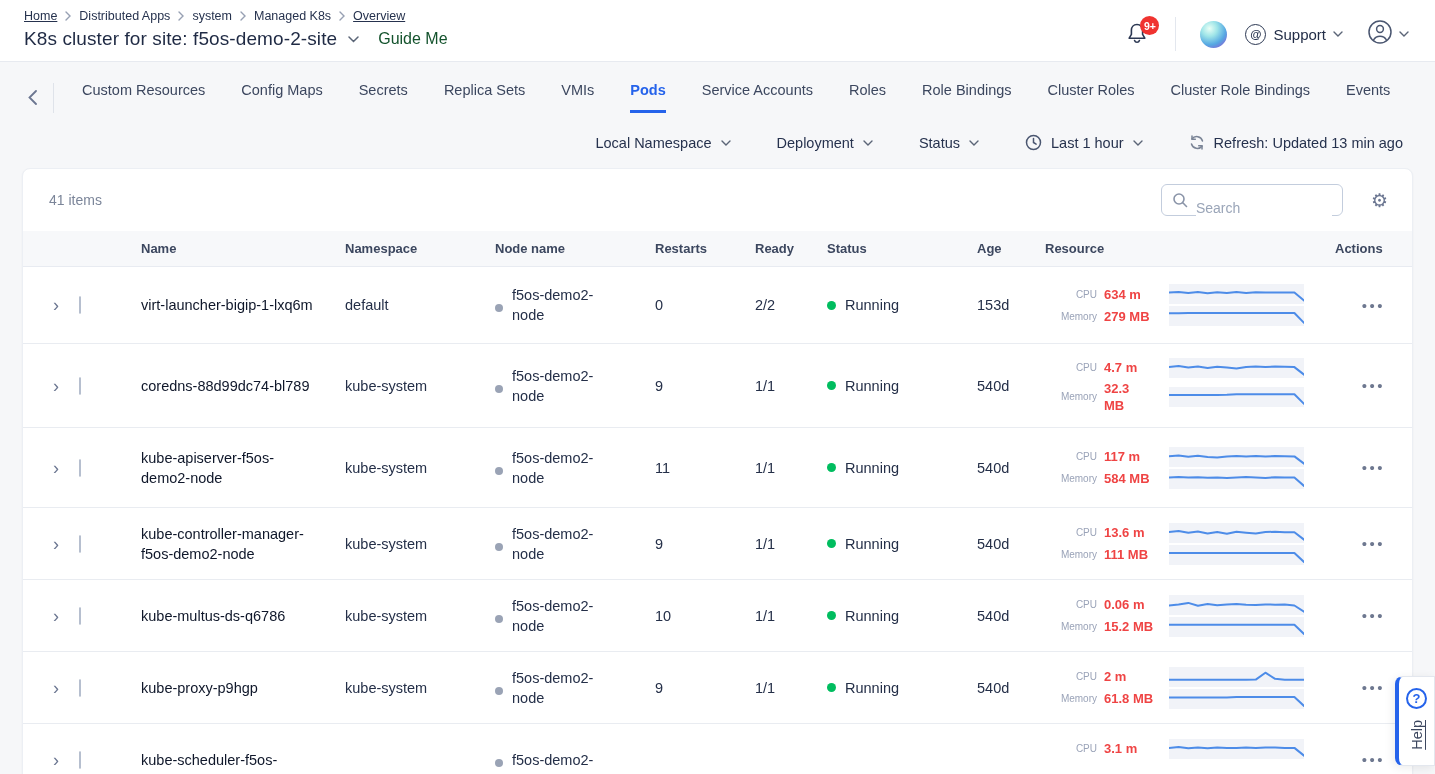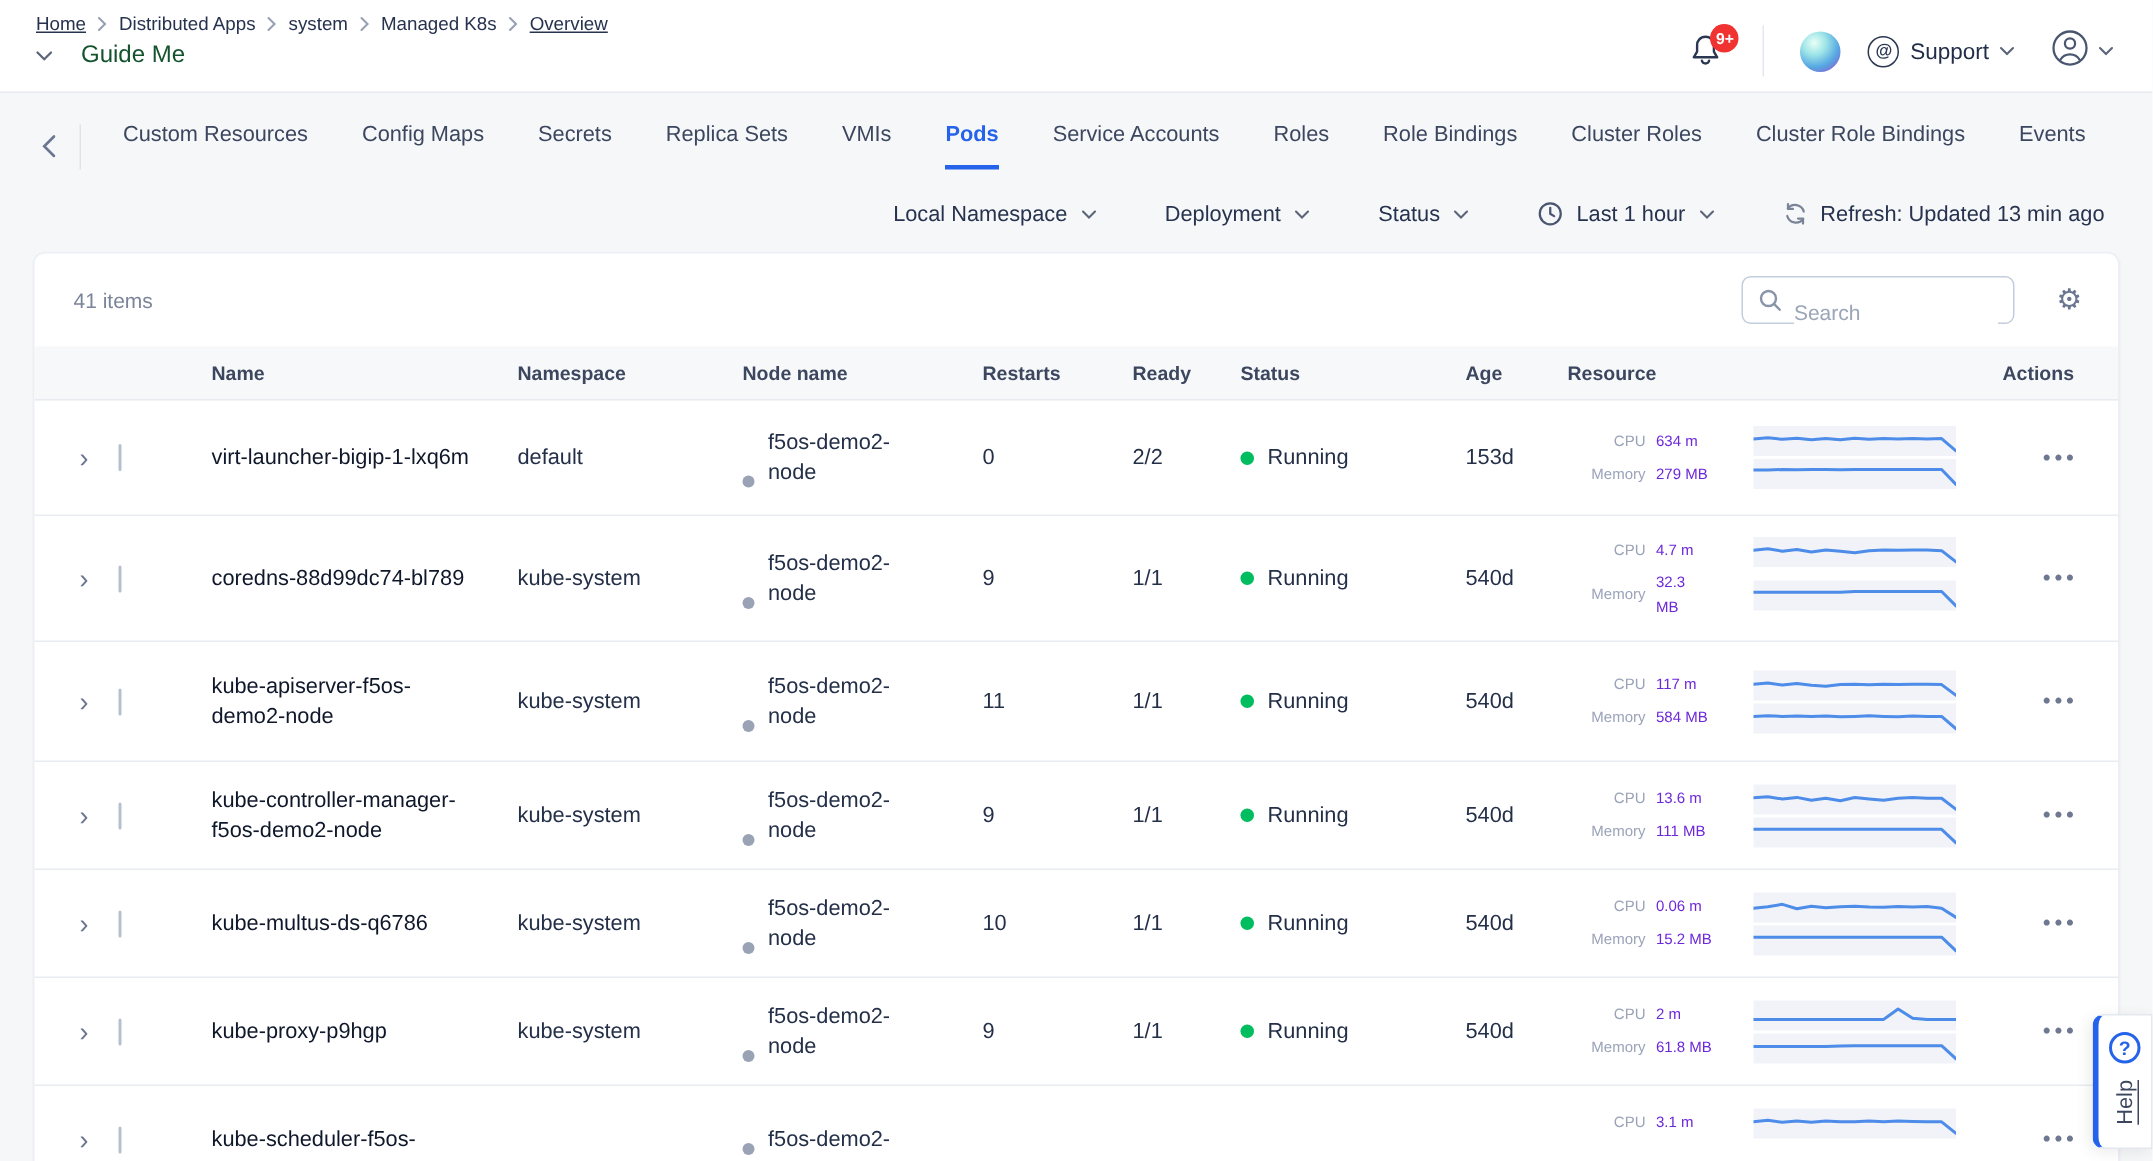--- a/index.html
+++ b/index.html
@@ -72,28 +72,28 @@
   .grid{ display:grid; grid-template-columns:38px 44px 204px 150px 160px 100px 72px 150px 68px 308px 1fr; align-items:center; padding-left:18px;}
   .cell{ padding-left:18px; }
   .thead{ background:#f7f8fa; height:36px; font-size:13px; font-weight:700; color:#3c475f; border-bottom:1px solid #e8ebf1;}
   .row{ border-bottom:1px solid #e9ecf1; font-size:14.5px; min-height:72px;}
   .row:nth-child(1){ min-height:77px;}
   .row:nth-child(2){ min-height:84px;}
   .row:nth-child(3){ min-height:80px;}
   .exp{ color:#6b7691; font-size:18px; cursor:pointer; padding-left:12px; line-height:1;}
   .cb{ width:16px; height:16px; border:1.5px solid #b6bfcf; border-radius:4px; cursor:pointer; background:#fff;}
   .name-link{ color:#0f172a; max-width:180px; display:inline-block; line-height:20px; cursor:pointer; overflow-wrap:break-word;}
-  .node{ display:flex; gap:9px; align-items:flex-end;}
+  .node{ display:flex; gap:9px; align-items:center;}
   .node-dot{ width:8px; height:8px; border-radius:50%; background:#9aa3b5; margin-top:6px; flex:none;}
   .node-text{ max-width:92px; line-height:20px; overflow-wrap:break-word;}
   .status{ display:flex; align-items:center; gap:9px;}
   .status-dot{ width:9px; height:9px; border-radius:50%; background:#00bd5f; flex:none;}
   .res-line{ display:grid; grid-template-columns:52px 58px 135px; gap:7px; align-items:center; margin:2px 0;}
   .res-label{ color:#9aa3b8; font-size:10px; text-align:right;}
-  .res-val{ font-size:10px; color:#6d28d9; white-space:pre-line; line-height:17px; font-weight:400;}
+  .res-val{ font-size:13px; color:#ef4444; white-space:pre-line; line-height:17px; font-weight:700;}
   .sparkbox{ width:135px; height:20px; background:#f1f3f8; line-height:0;}
   .actions-cell{ text-align:center;}
   .dots{ color:#6e7890; font-size:15px; letter-spacing:2.5px; cursor:pointer;}
   
   .help-widget{
     position:fixed; right:0; top:676px; width:40px; padding:11px 0 15px;
     background:#fff; border:1px solid #e3e7ee; border-left:4px solid #2563eb;
     border-radius:8px 0 0 8px; box-shadow:-2px 2px 10px rgba(0,0,0,.08);
     display:flex; flex-direction:column; align-items:center; gap:11px; cursor:pointer;
   }
@@ -130,20 +130,21 @@
         </span>
         <span class="crumb">Managed K8s</span>
         <span class="crumb-sep">
           <svg width="6" height="10" viewBox="0 0 6 10">
             <path d="M1 1l4 4-4 4" stroke="#97a0b3" stroke-width="1.4" fill="none" stroke-linecap="round"></path>
           </svg>
         </span>
         <span class="crumb link">Overview</span>
       </div>
     <div class="title-row">
+      <span class="page-title">K8s cluster for site: f5os-demo-2-site</span>
       <span style="cursor:pointer;display:flex;">
         <svg width="11" height="7" viewBox="0 0 11 7">
             <path d="M1 1l4.5 4.5L10 1" stroke="#5b6577" stroke-width="1.5" fill="none" stroke-linecap="round"></path>
           </svg>
       </span>
       <span class="guide-me">Guide Me</span>
     </div>
   </div>
   <div class="top-icons">
     <div class="bell-wrap">

